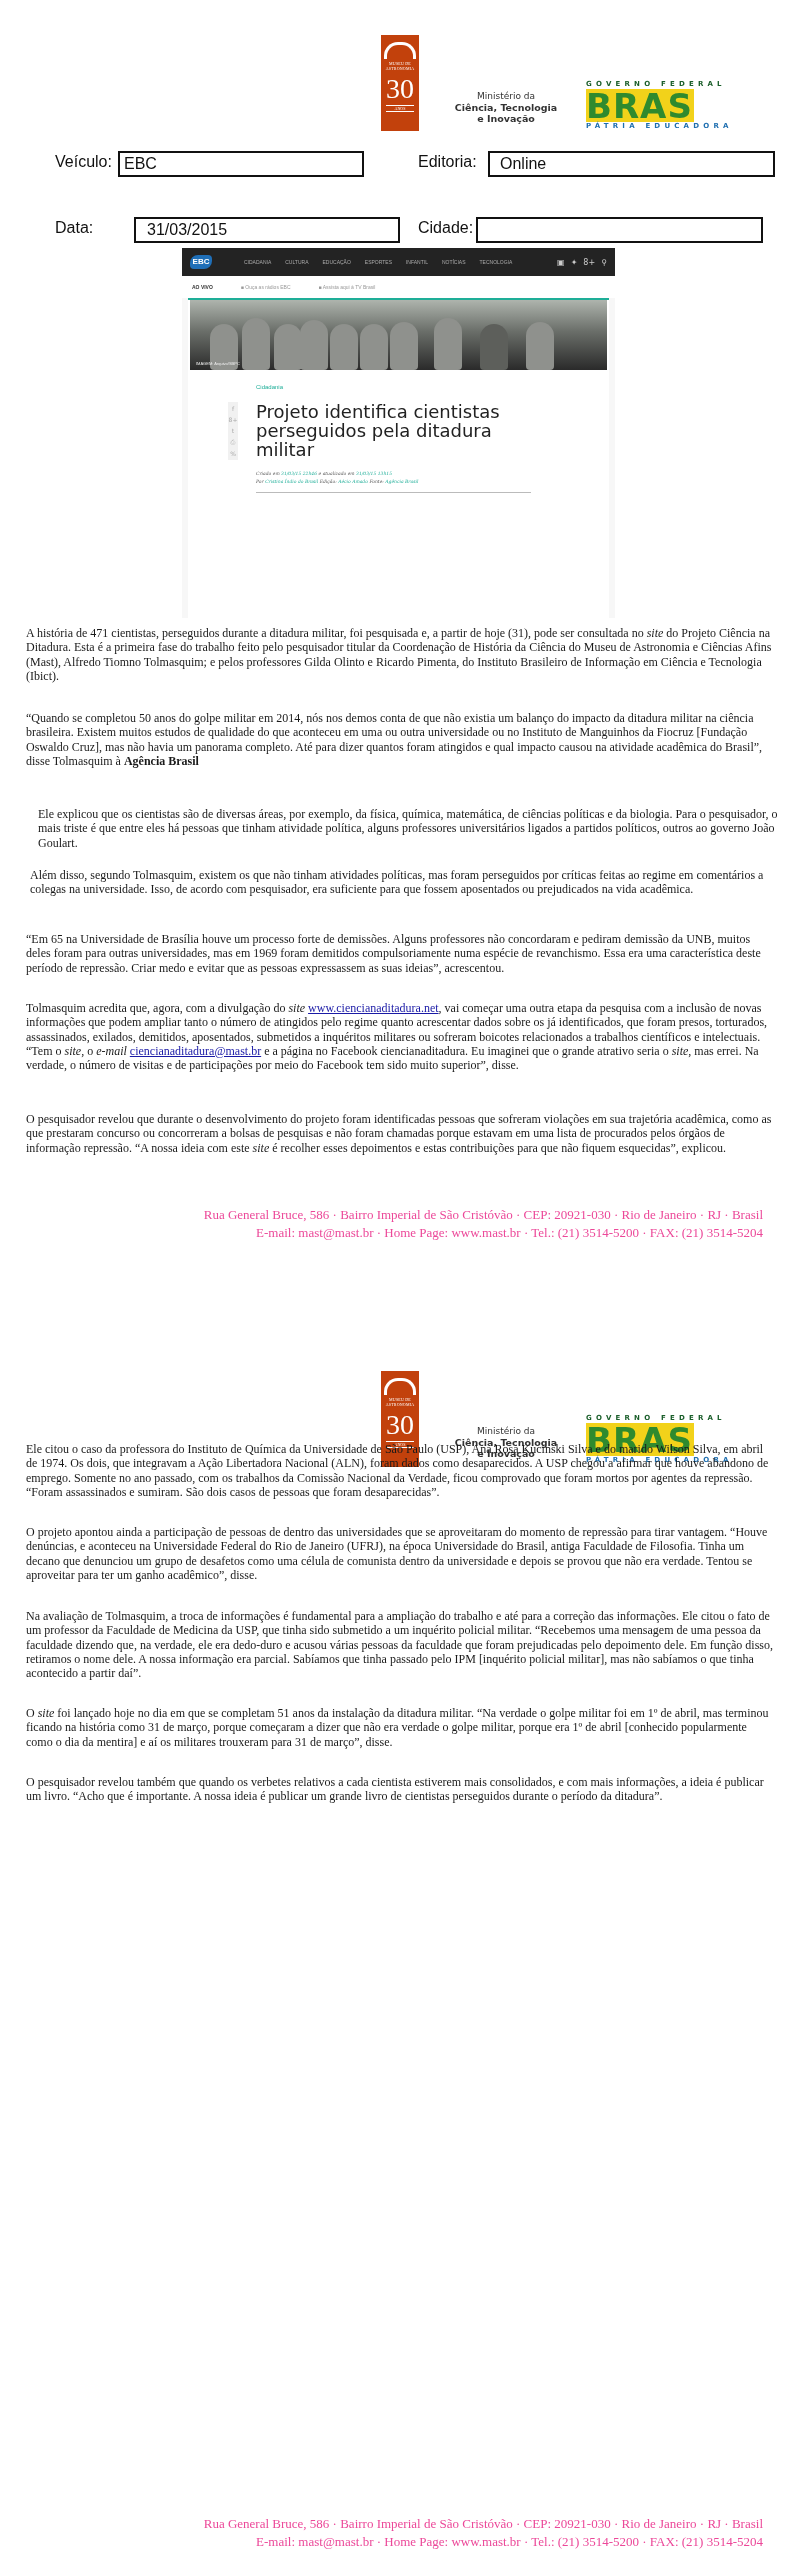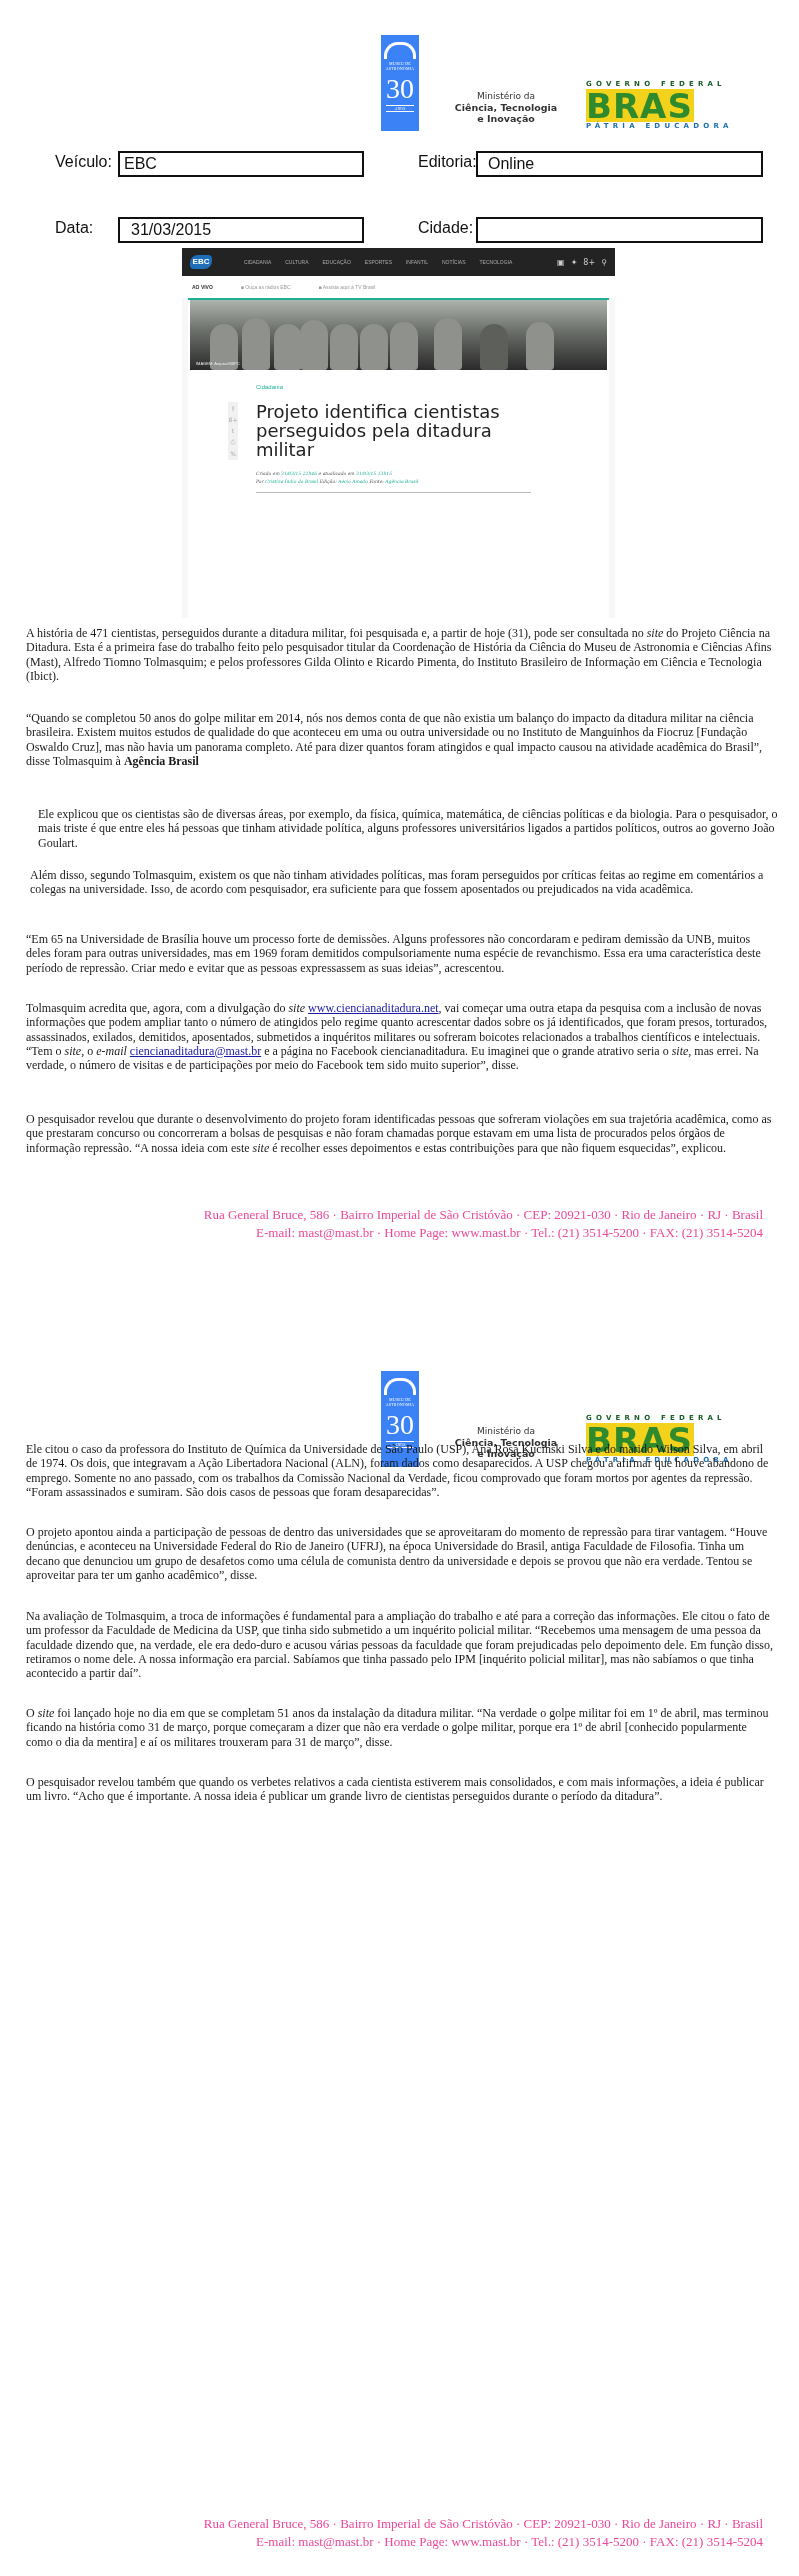--- a/index.html
+++ b/index.html
@@ -1,19 +1,19 @@
 <!DOCTYPE html>
 <html><head>
 <meta charset="utf-8">
 <style>
   html,body{margin:0;padding:0;background:#fff;}
   body{width:799px;height:2576px;position:relative;overflow:hidden;font-family:"Liberation Serif",serif;color:#111;}
   .abs{position:absolute;}
   
-  .logo-mast{width:38px;height:96px;background:#3b82f6;color:#fff;text-align:center;font-family:"Liberation Serif",serif;}
+  .logo-mast{width:38px;height:96px;background:#c2410c;color:#fff;text-align:center;font-family:"Liberation Serif",serif;}
   .logo-mast .dome{width:26px;height:14px;border:3px solid #fff;border-bottom:none;border-radius:14px 14px 0 0;margin:7px auto 2px auto;}
   .logo-mast .mtxt{font-size:4px;line-height:5px;letter-spacing:0.2px;}
   .logo-mast .num{font-size:28px;line-height:28px;margin-top:4px;}
   .logo-mast .anos{font-size:4px;border-top:1px solid #fff;border-bottom:1px solid #fff;margin:2px 5px 0 5px;}
   .ministry{font-family:"DejaVu Sans",sans-serif;text-align:center;font-size:9px;line-height:11px;color:#333;}
   .ministry .b{font-weight:bold;font-size:9.5px;}
   .brasil{width:108px;font-family:"DejaVu Sans",sans-serif;text-align:center;}
   .brasil .top,.brasil .bot{font-size:7px;font-weight:bold;letter-spacing:4.2px;color:#1a5e2a;line-height:9px;white-space:nowrap;}
   .brasil .bot{color:#1f6fb0;}
   .brasil .word{height:33px;background:#f2d21a;color:#2f8a2e;font-size:34px;font-weight:bold;line-height:34px;letter-spacing:1px;overflow:hidden;}
@@ -62,23 +62,23 @@
 </div>
 <div class="abs brasil" style="left:586px;top:80px;">
   <div class="top">GOVERNO FEDERAL</div>
   <div class="word">BRASIL</div>
   <div class="bot">PÁTRIA EDUCADORA</div>
 </div>
 
 <div class="abs flabel" style="left:55px;top:153px;text-align:center;">Veículo:</div>
 <div class="abs fbox" style="left:118px;top:151px;width:246px;">EBC</div>
 <div class="abs flabel" style="left:418px;top:153px;">Editoria:</div>
-<div class="abs fbox" style="left:476px;top:151px;width:287px;padding-left:10px;">Online</div>
+<div class="abs fbox" style="left:488px;top:151px;width:287px;padding-left:10px;">Online</div>
 <div class="abs flabel" style="left:55px;top:219px;">Data:</div>
-<div class="abs fbox" style="left:118px;top:217px;width:246px;padding-left:11px;">31/03/2015</div>
+<div class="abs fbox" style="left:134px;top:217px;width:266px;padding-left:11px;">31/03/2015</div>
 <div class="abs flabel" style="left:418px;top:219px;">Cidade:</div>
 <div class="abs fbox" style="left:476px;top:217px;width:287px;"></div>
 
 <div class="abs shot">
   <div class="navbar">
     <div class="ebc-logo">EBC</div>
     <div class="navitems">
       <span>CIDADANIA</span>
       <span>CULTURA</span>
       <span>EDUCAÇÃO</span>

